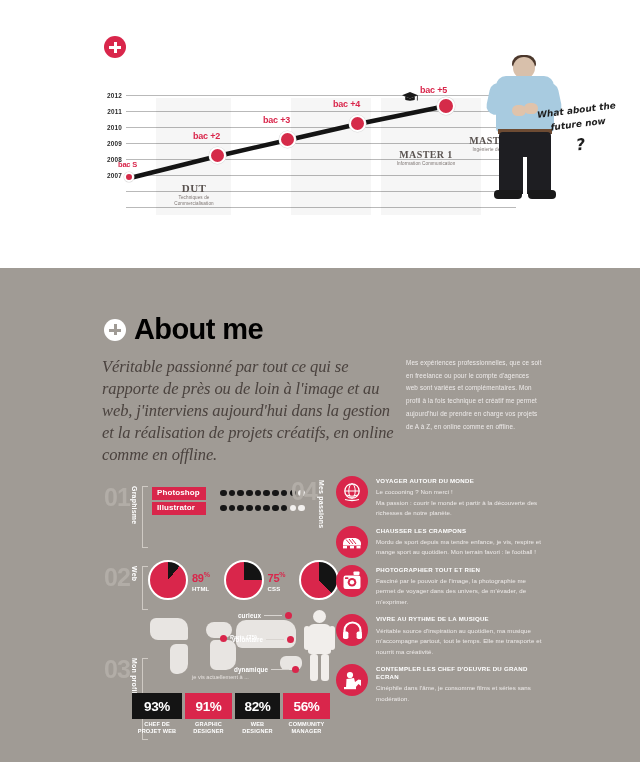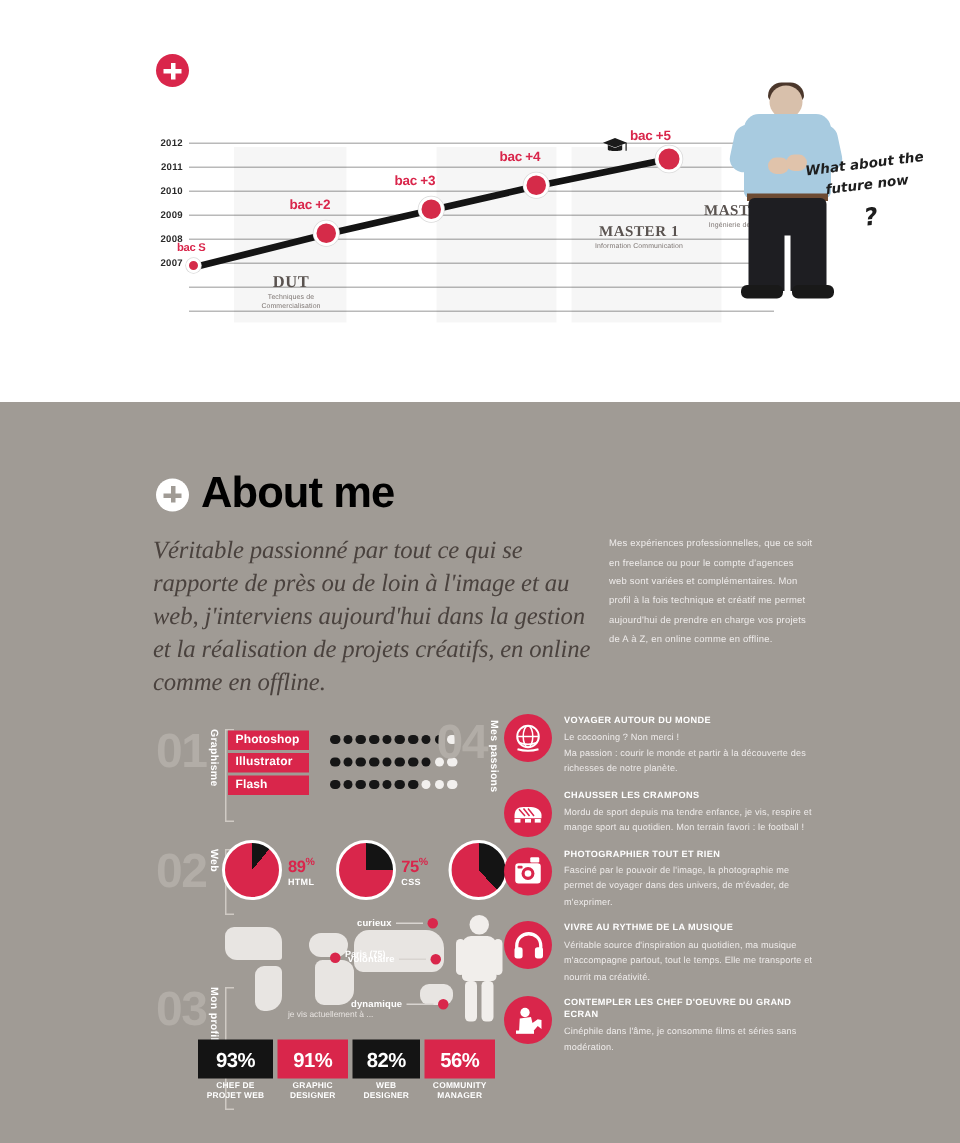--- a/index.html
+++ b/index.html
@@ -106,21 +106,21 @@
     font-size: 16.5px; line-height: 1.33; color: #4a423e; letter-spacing: -0.1px;
   }
   #intro-body {
     position: absolute; left: 406px; top: 89px; width: 136px;
     font-size: 6.3px; line-height: 2.02; color: #efeceb; letter-spacing: .15px;
   }
 
   
   .rail { position: absolute; display: flex; align-items: flex-start; }
   .rail-num {
-    font-size: 32px; font-weight: bold; color: #b2ada7; letter-spacing: -1px;
+    font-size: 25px; font-weight: bold; color: #b2ada7; letter-spacing: -1px;
     line-height: .9;
   }
   .rail-word {
     font-size: 7px; font-weight: bold; color: #ffffff; letter-spacing: .2px;
     writing-mode: vertical-rl; text-orientation: mixed; margin-left: 1px;
   }
   .rail-bracket {
     width: 6px; border-left: 1px solid #cfcac4; border-top: 1px solid #cfcac4;
     border-bottom: 1px solid #cfcac4; margin-left: 4px; align-self: stretch;
   }
@@ -334,35 +334,20 @@
             <span class="dot"></span>
             <span class="dot"></span>
             <span class="dot"></span>
             <span class="dot"></span>
             <span class="dot"></span>
             <span class="dot"></span>
             <span class="dot off"></span>
             <span class="dot off"></span>
           </span>
       </div>
-      <div class="skill-row">
-        <span class="skill-tag">Flash</span>
-        <span class="dots">
-            <span class="dot"></span>
-            <span class="dot"></span>
-            <span class="dot"></span>
-            <span class="dot"></span>
-            <span class="dot"></span>
-            <span class="dot"></span>
-            <span class="dot"></span>
-            <span class="dot off"></span>
-            <span class="dot off"></span>
-            <span class="dot off"></span>
-          </span>
-      </div>
     </div>
 
     <div class="rail" id="block-02">
       <span class="rail-num">02</span>
       <span class="rail-word">Web</span>
       <span class="rail-bracket"></span>
     </div>
 
     <div id="webpies">
       <div class="pie-item">

